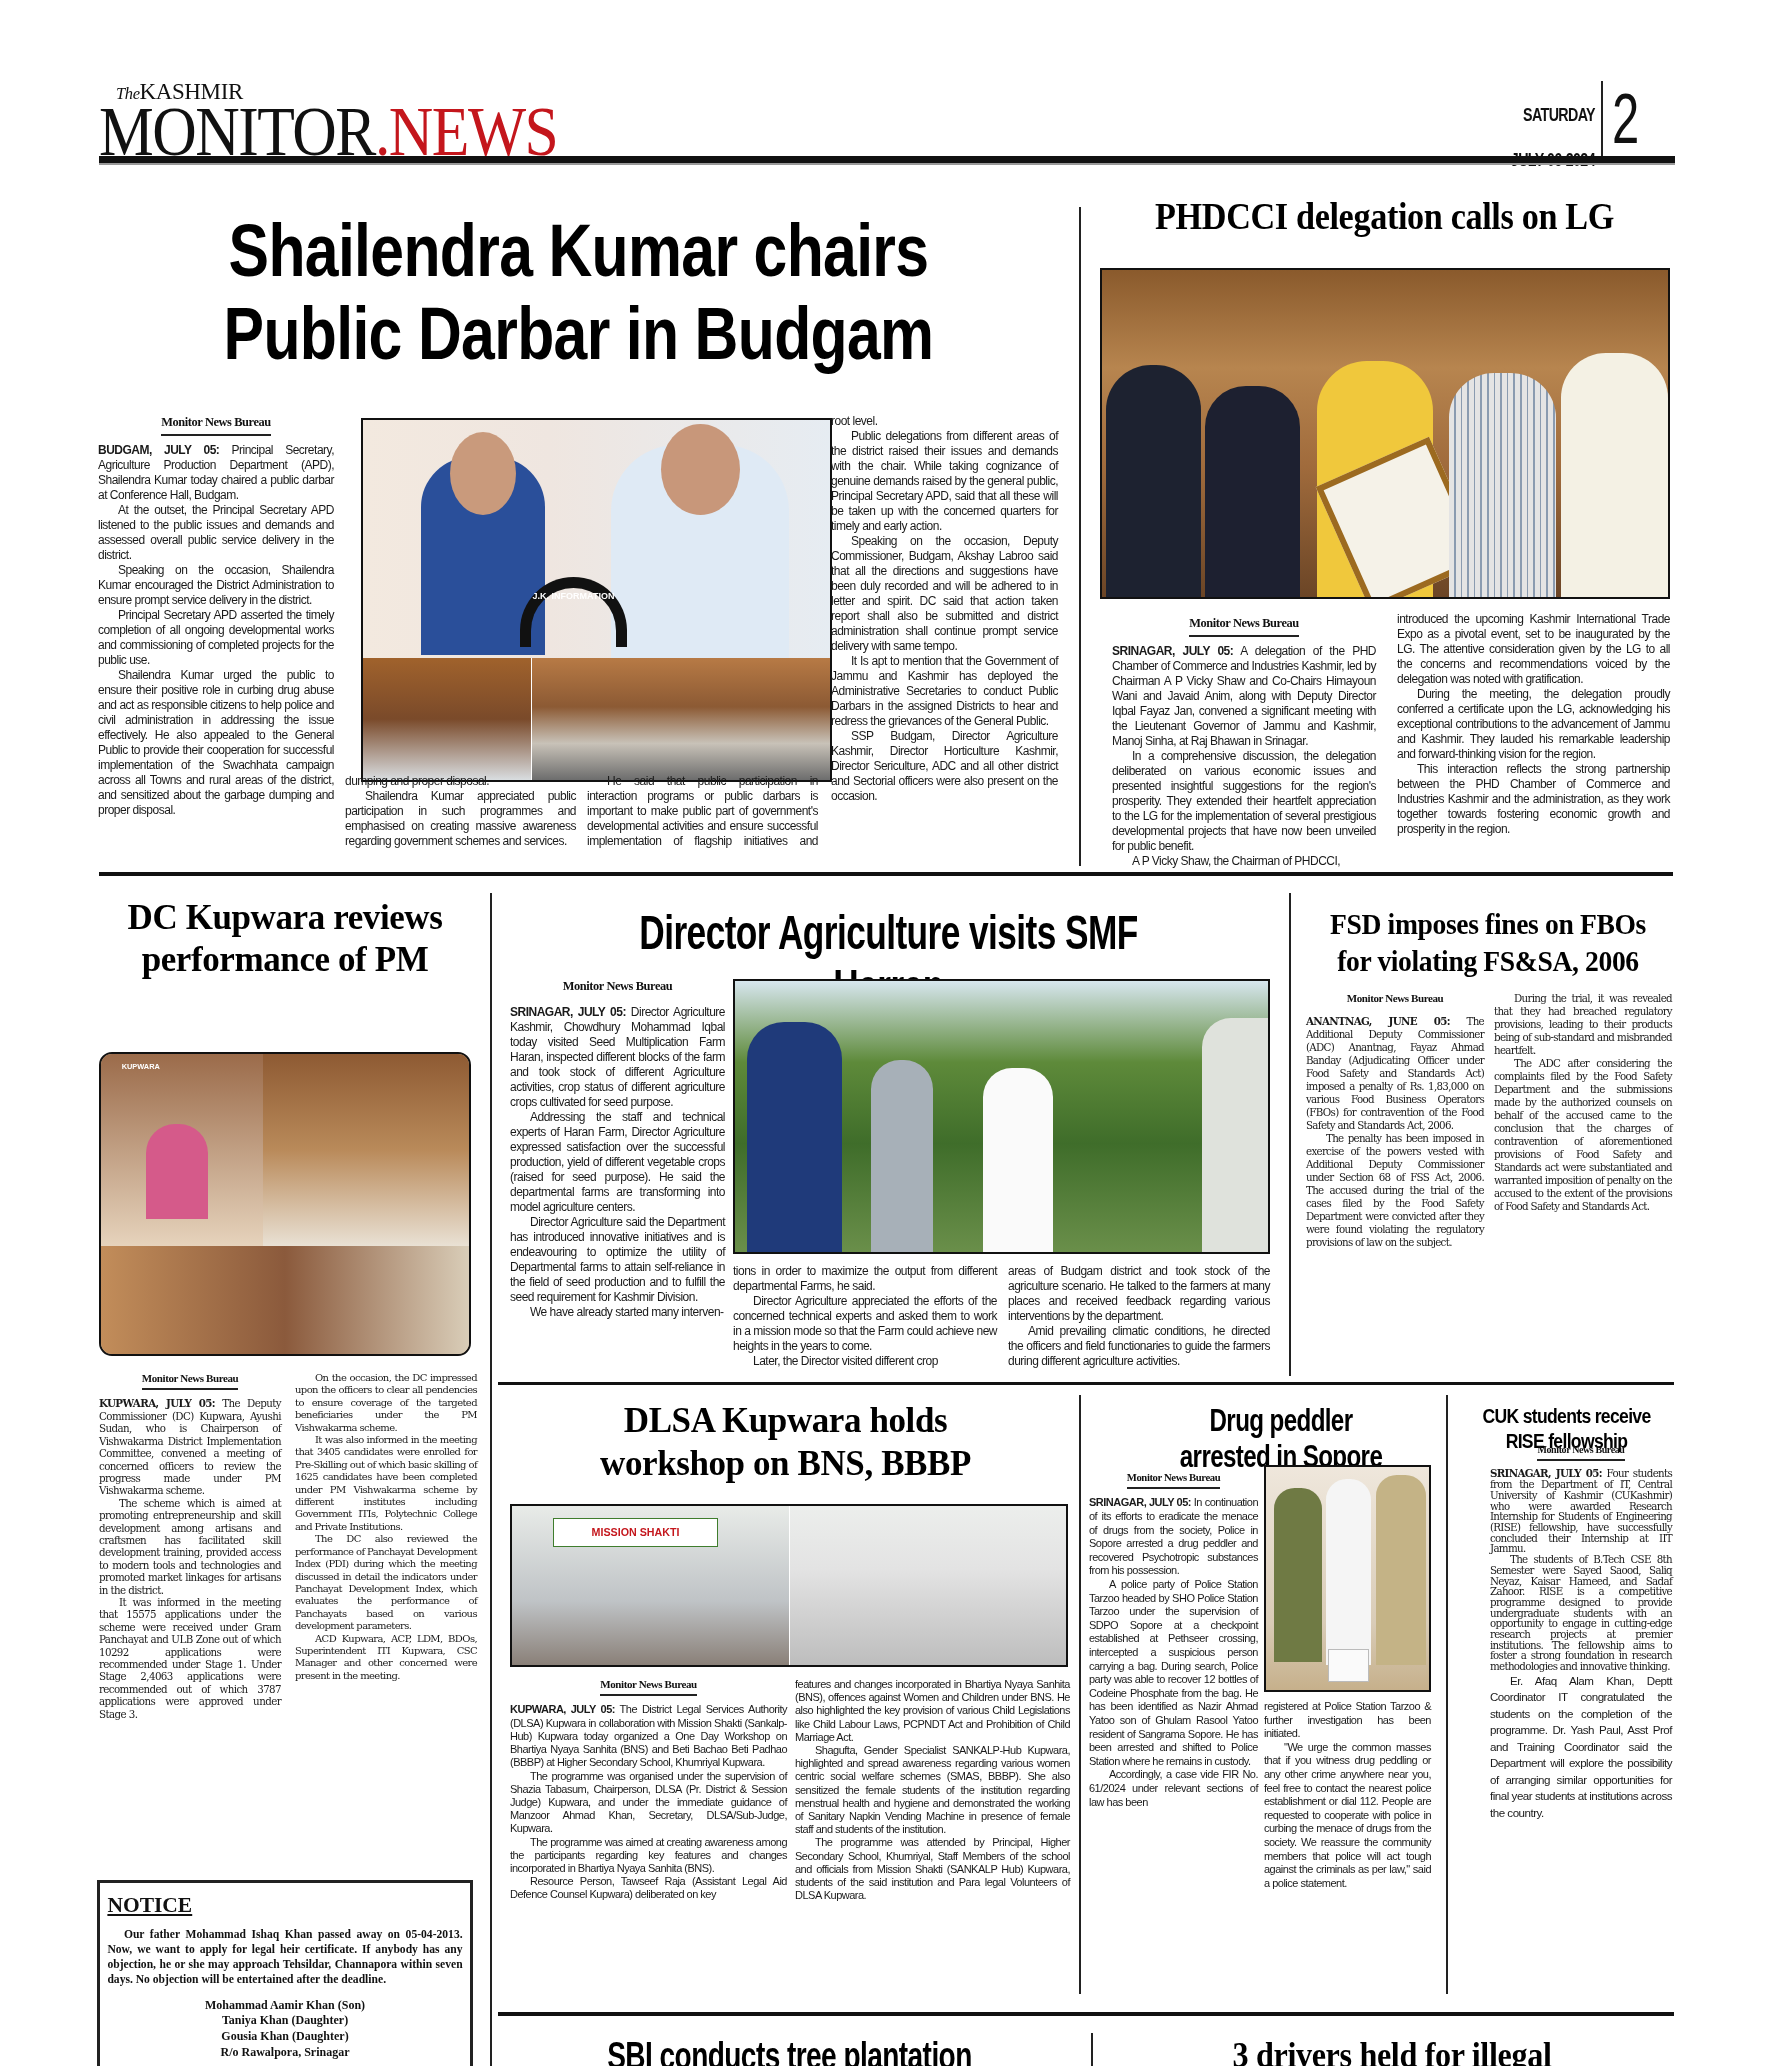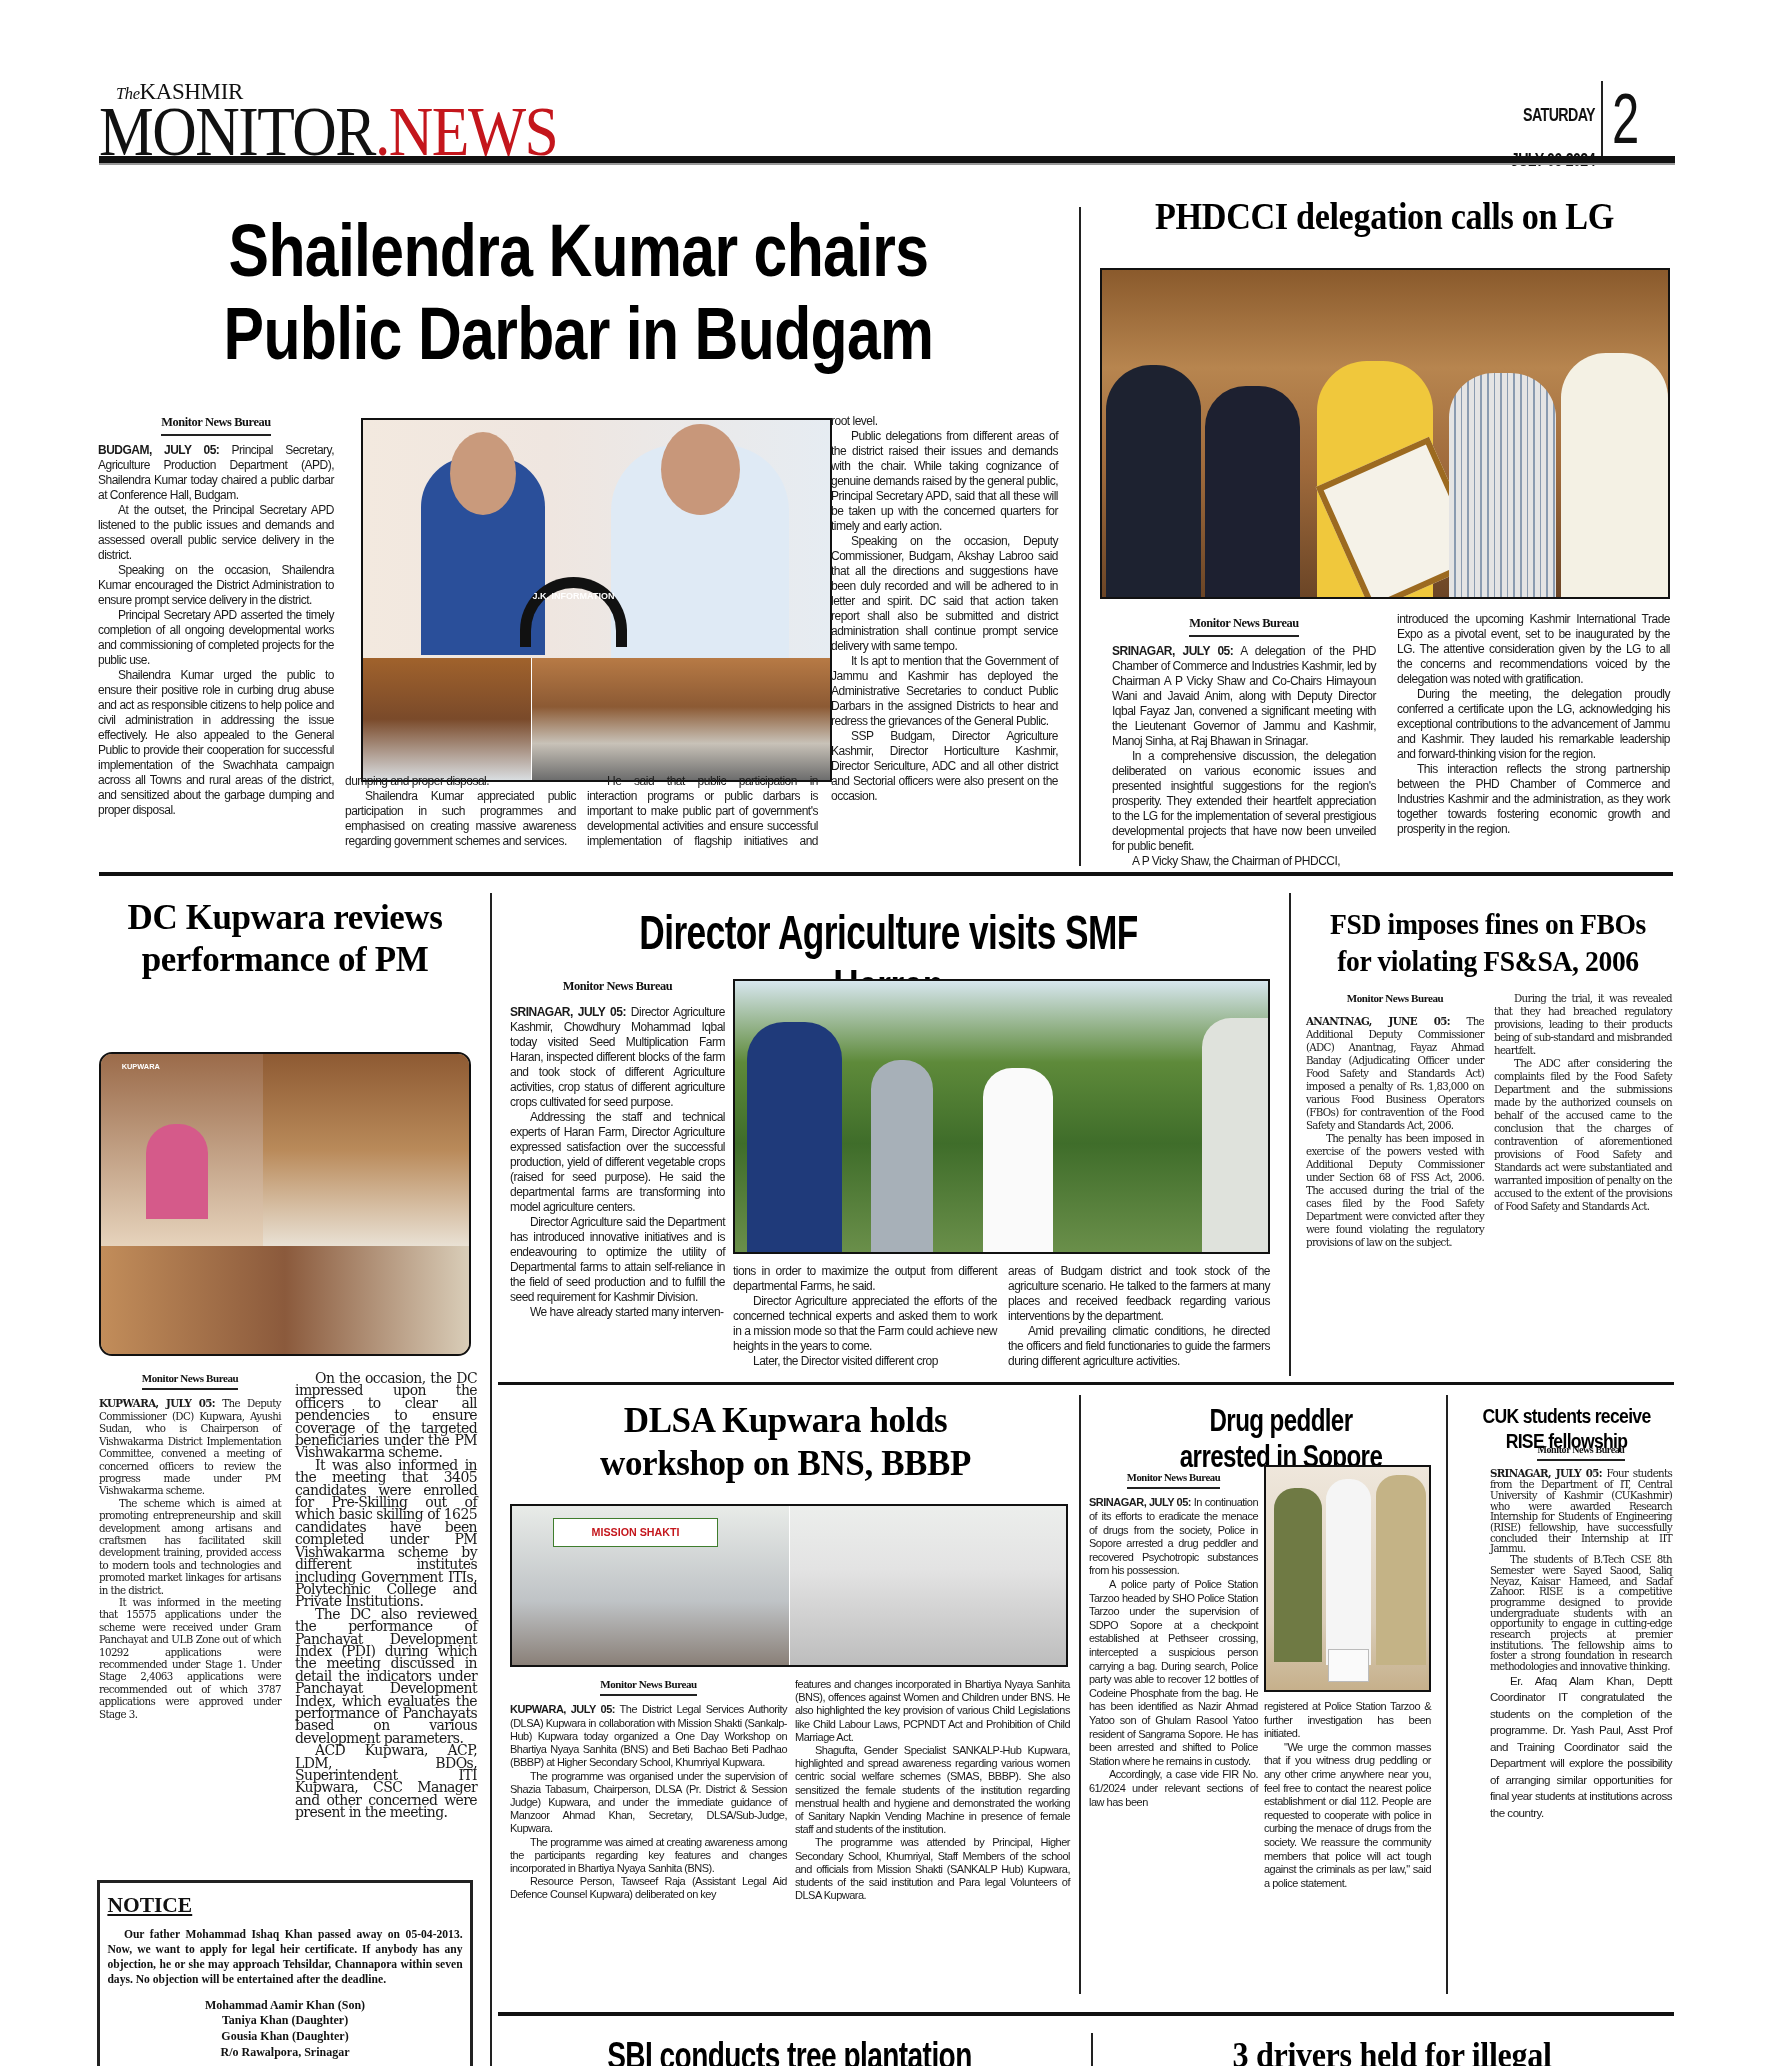--- a/index.html
+++ b/index.html
@@ -132,21 +132,21 @@
     <div style="position:absolute; left:0; bottom:0; width:100%; height:36%; background:linear-gradient(90deg,#c28d5a,#8b5a3c 50%,#d9cdb8);"></div>
   </div>
   <div class="abs" style="left:99px; top:1372px; width:182px;">
     <div class="byline" style="font-size:11px;">Monitor News Bureau</div>
     <div class="body-text" style="font-size:10.3px; line-height:12.4px; font-family:'DejaVu Serif',serif; letter-spacing:-0.6px;">
       <p class="lead"><span class="dateline">KUPWARA, JULY 05:</span> <span>The Deputy Commissioner (DC) Kupwara, Ayushi Sudan, who is Chairperson of Vishwakarma District Implementation Committee, convened a meeting of concerned officers to review the progress made under PM Vishwakarma scheme.</span></p>
       <p>The scheme which is aimed at promoting entrepreneurship and skill development among artisans and craftsmen has facilitated skill development training, provided access to modern tools and technologies and promoted market linkages for artisans in the district.</p>
       <p>It was informed in the meeting that 15575 applications under the scheme were received under Gram Panchayat and ULB Zone out of which 10292 applications were recommended under Stage 1. Under Stage 2,4063 applications were recommended out of which 3787 applications were approved under Stage 3.</p>
     </div>
   </div>
-  <div class="abs body-text" style="left:295px; top:1372px; width:182px; font-size:14px; line-height:12.4px; font-family:'DejaVu Serif',serif; letter-spacing:-0.6px;">
+  <div class="abs body-text" style="left:295px; top:1372px; width:182px; font-size:10px; line-height:12.4px; font-family:'DejaVu Serif',serif; letter-spacing:-0.6px;">
     <p>On the occasion, the DC impressed upon the officers to clear all pendencies to ensure coverage of the targeted beneficiaries under the PM Vishwakarma scheme.</p>
     <p>It was also informed in the meeting that 3405 candidates were enrolled for Pre-Skilling out of which basic skilling of 1625 candidates have been completed under PM Vishwakarma scheme by different institutes including Government ITIs, Polytechnic College and Private Institutions.</p>
     <p>The DC also reviewed the performance of Panchayat Development Index (PDI) during which the meeting discussed in detail the indicators under Panchayat Development Index, which evaluates the performance of Panchayats based on various development parameters.</p>
     <p>ACD Kupwara, ACP, LDM, BDOs, Superintendent ITI Kupwara, CSC Manager and other concerned were present in the meeting.</p>
   </div>
 </section>
 
 <div class="rule-v" style="left:490px; top:893px; height:1669px;"></div>
 
 <section>

